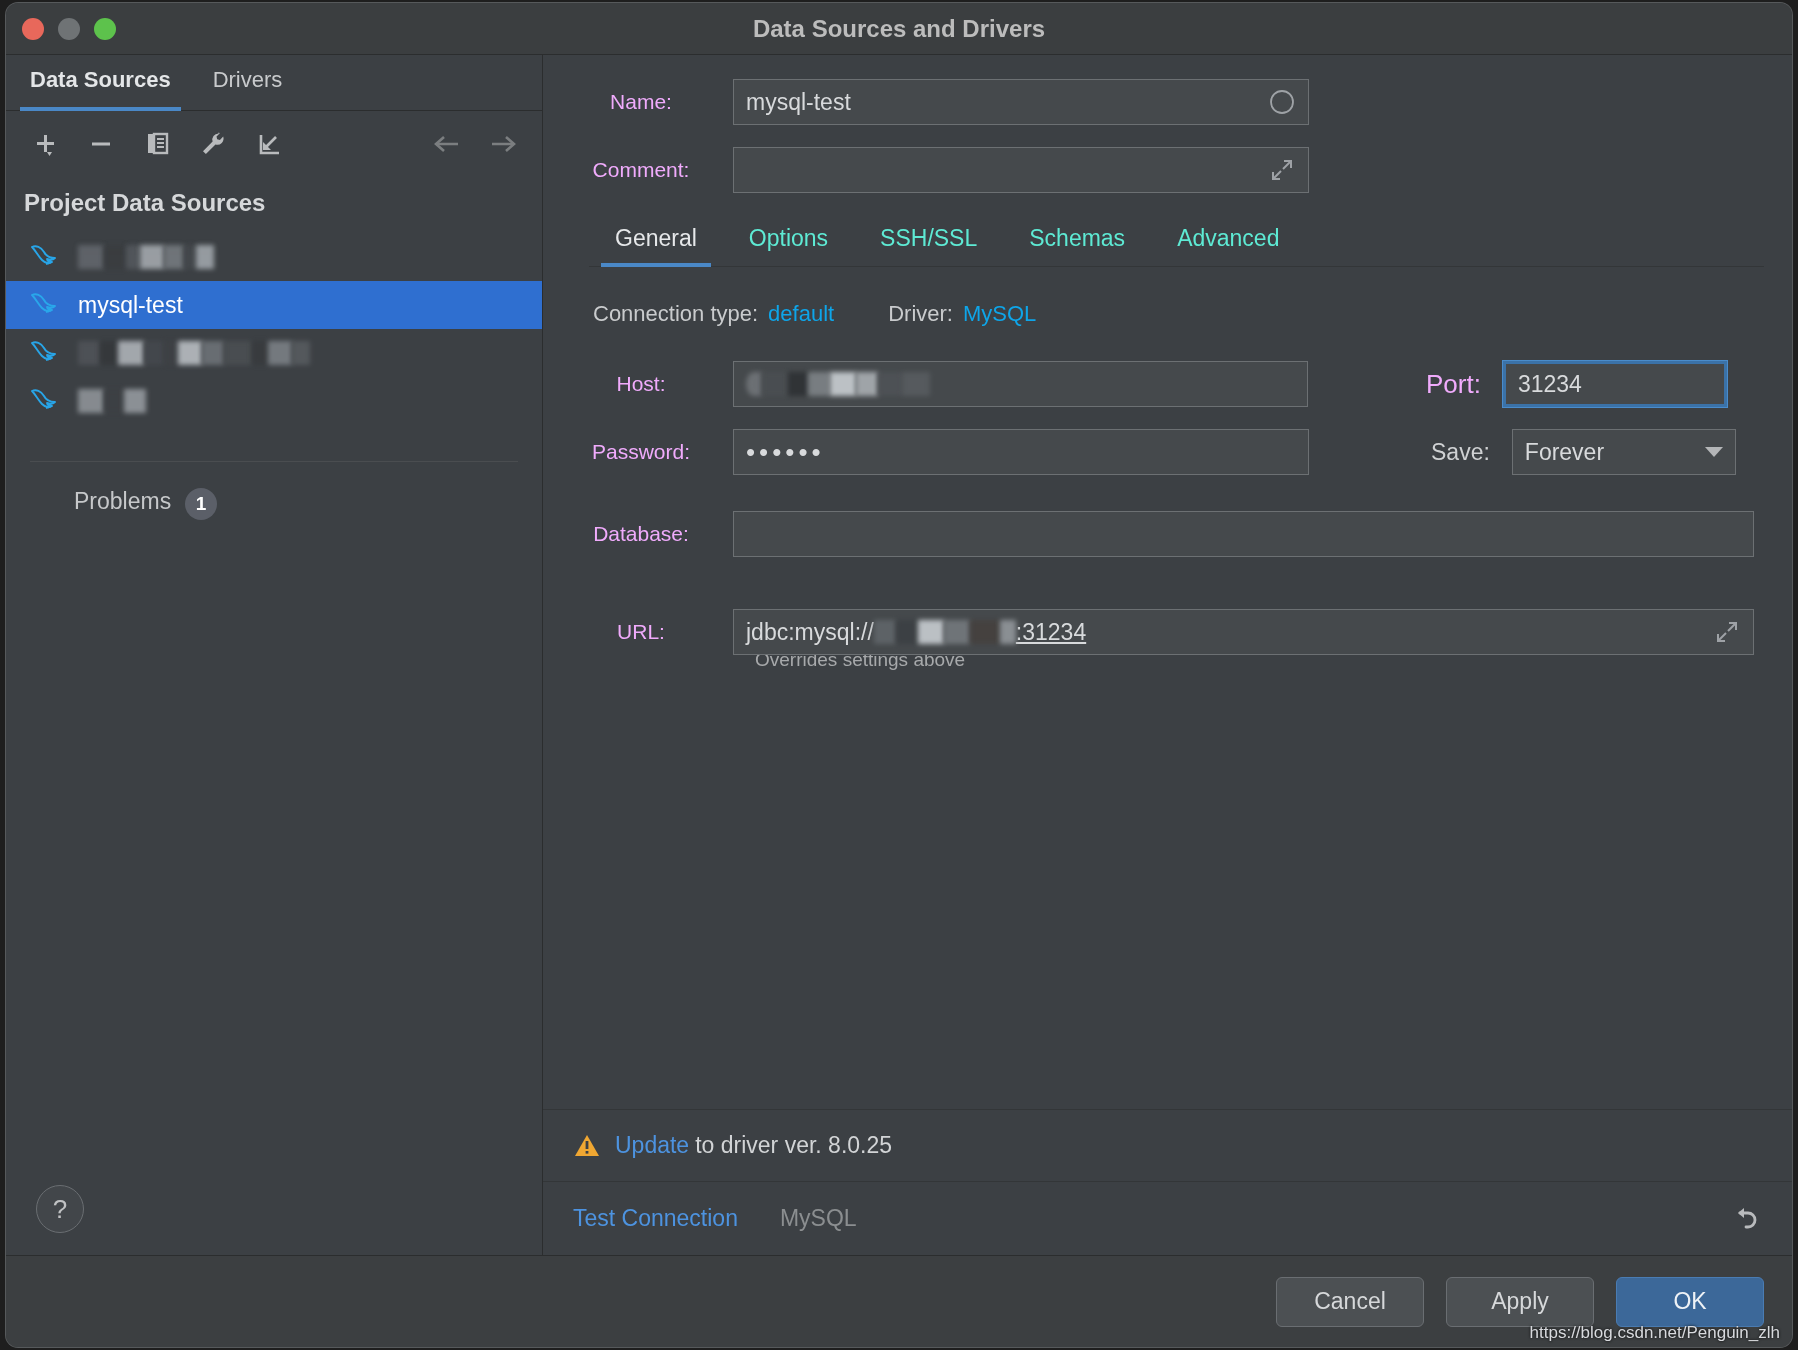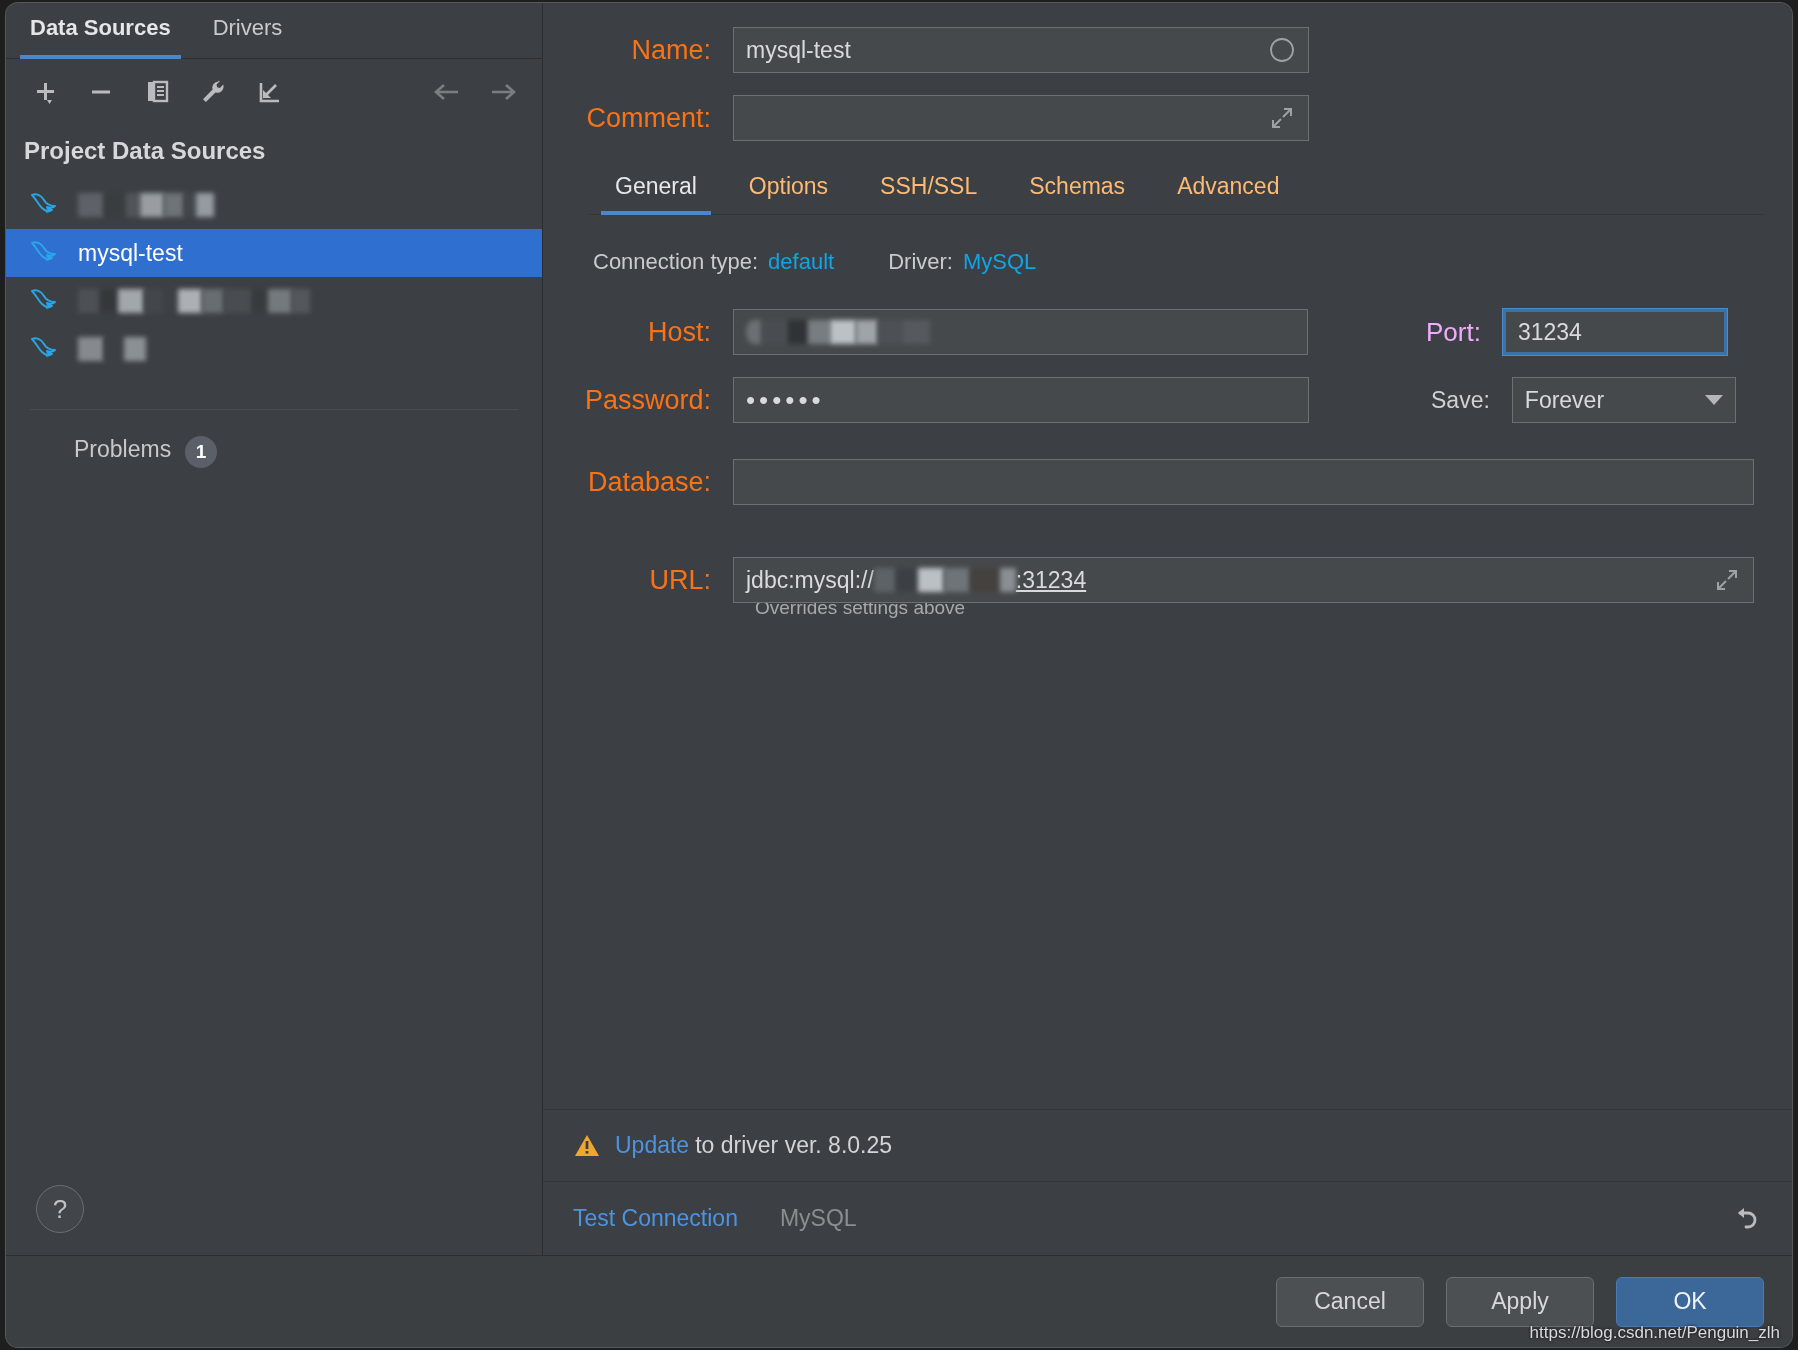--- a/index.html
+++ b/index.html
@@ -152,22 +152,22 @@
 
   
   #main {
     flex: 1; display: flex; flex-direction: column;
     background: #3c4044; min-width: 0;
   }
   #mainform { flex: 1; padding: 24px 28px 0 28px; min-height: 0; position: relative; }
 
   .frow { display: flex; align-items: center; margin-bottom: 22px; }
   .flabel {
-    font-size: 27px; color: #f97316;
-    width: 162px; text-align: right; padding-right: 22px;
+    font-size: 21px; color: #f0abfc;
+    width: 162px; text-align: center; padding-right: 22px;
     flex: 0 0 162px;
   }
   .field {
     background: #45494c;
     border: 1px solid #6c7073;
     height: 46px;
     display: flex; align-items: center;
     padding: 0 12px;
     font-size: 23px; color: #d8dadc;
     position: relative;
@@ -189,21 +189,21 @@
   }
 
   
   #mtabs {
     display: flex; align-items: flex-end;
     margin: 22px 0 0 18px;
     border-bottom: 1px solid #333638;
     position: relative;
   }
   .mtab {
-    font-size: 23px; color: #fdba74;
+    font-size: 23px; color: #5eead4;
     padding: 10px 26px 14px 26px;
     position: relative; cursor: default;
   }
   .mtab.active { color: #e6e8ea; }
   .mtab.active::after {
     content: ""; position: absolute;
     left: 12px; right: 12px; bottom: -1px; height: 4px;
     background: #4a88c7;
   }
 
@@ -304,20 +304,28 @@
     text-shadow: 0 0 3px #000;
     pointer-events: none;
     text-align: right;
   }
 </style>
 </head>
 <body>
 
 <div id="window">
 
+  <div id="titlebar">
+    <div id="traffic">
+      <span class="dot red"></span>
+      <span class="dot amber"></span>
+      <span class="dot green"></span>
+    </div>
+    <div id="title">Data Sources and Drivers</div>
+  </div>
 
   <div id="body">
 
     <div id="sidebar">
 
       <div id="tabstrip">
         <div class="stab active">Data Sources</div>
         <div class="stab">Drivers</div>
       </div>
 

